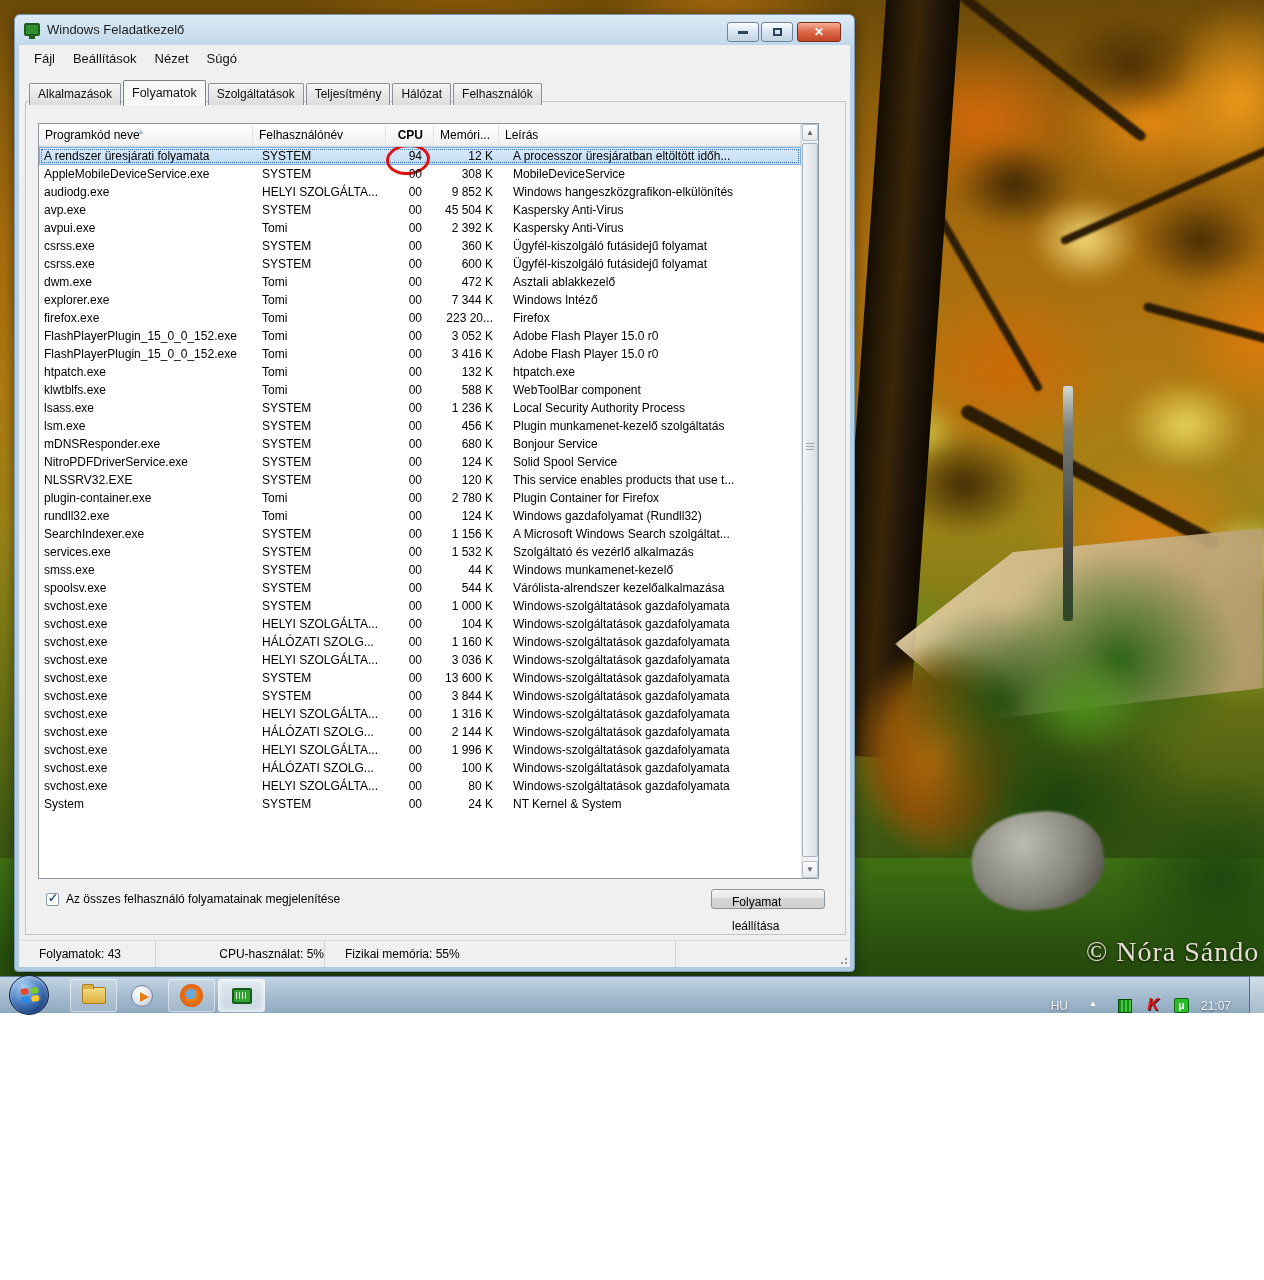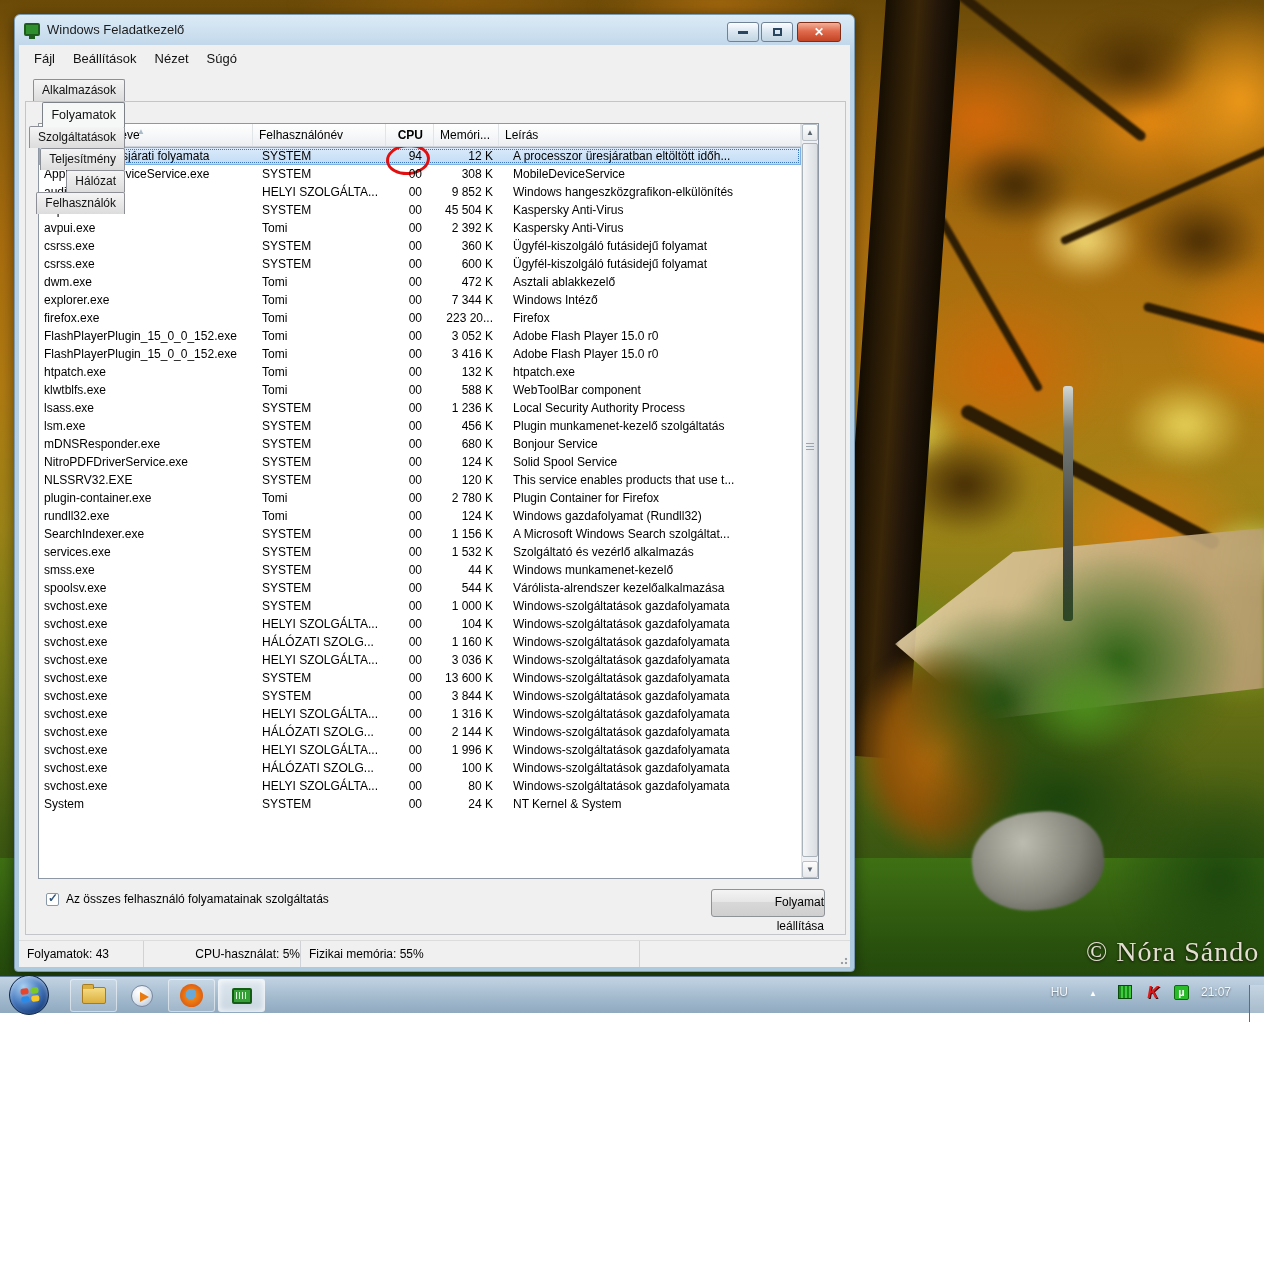--- a/index.html
+++ b/index.html
@@ -48,21 +48,21 @@
   .btn-close { right:13px; width:44px; background:linear-gradient(180deg,#f3b09a,#e06b4d 45%,#c44325);
     border-color:#7e2d17; color:#fff; font-weight:bold; font-size:12px; }
   .glyph-bar { display:inline-block; width:10px; height:3px; background:#29465e; margin-bottom:2px; }
   .glyph-box { display:inline-block; width:9px; height:8px; border:2px solid #29465e; }
 
   .client { position:absolute; left:4px; right:4px; top:30px; bottom:4px; background:#f0f0f0; }
 
   .menubar { position:absolute; left:6px; top:2px; height:24px; display:flex; }
   .menu-item { padding:0 9px; line-height:24px; font-size:13px; color:#111; }
 
-  .tabstrip { position:absolute; left:10px; top:34px; height:26px; display:flex; align-items:flex-end; z-index:2;flex-direction:column; }
+  .tabstrip { position:absolute; left:10px; top:34px; height:26px; display:flex; align-items:flex-end; z-index:2; }
   .tab { height:22px; line-height:21px; padding:0 8px; font-size:12px; color:#111;
     background:linear-gradient(180deg,#f5f5f5,#dcdcdc); border:1px solid #8c8f96; border-bottom:none;
     border-radius:2px 2px 0 0; margin-right:2px; }
   .tab.active { height:26px; line-height:24px; background:#f6f8f8; position:relative; top:1px;
     border-color:#7d8289; font-size:12.5px; }
 
   .tabpage { position:absolute; left:6px; top:56px; width:821px; height:834px;
     border:1px solid #c2c6ca; background:#f0f0f0; }
 
   
@@ -96,27 +96,27 @@
     background:linear-gradient(90deg,#f4f5f6,#e6e9ec 50%,#dadee2); border:1px solid #aab2ba; border-radius:2px; }
   .sb-grip { position:absolute; left:3px; top:42%; width:8px; height:9px;
     background:repeating-linear-gradient(180deg,#9aa4ae 0 1px,transparent 1px 3px); }
 
   
   .cb-row { position:absolute; left:27px; top:847px; display:flex; align-items:center; }
   .checkbox { width:13px; height:13px; background:#fff; border:1px solid #8a99a8; border-radius:2px;
     position:relative; margin-right:7px; }
   .checkbox::after { content:"✓"; position:absolute; left:1px; top:-3px; font-size:12px; font-weight:bold; color:#31567d; }
   .cb-label { font-size:12px; color:#000; }
-  .end-btn { position:absolute; left:692px; top:844px; width:114px; height:28px;
+  .end-btn { position:absolute; left:692px; top:844px; width:114px; height:20px;
     background:linear-gradient(180deg,#f4f4f4,#e6e6e6 45%,#d8d8d8 46%,#cfcfcf);
-    border:1px solid #8e9398; border-radius:3px; text-align:right; line-height:24px; font-size:12px; color:#000;padding-left:20px; }
+    border:1px solid #8e9398; border-radius:3px; text-align:left; line-height:24px; font-size:12px; color:#000;padding-left:20px; }
 
   .statusbar { position:absolute; left:0; right:0; bottom:0; height:27px; background:#f0f0f0;
     border-top:1px solid #dcdcdc; display:flex; font-size:12px; color:#000; }
-  .sb-panel { line-height:26px; padding-left:8px; border-right:1px solid #cfd2d6; }
+  .sb-panel { line-height:26px; padding-left:8px; border-right:1px solid #cfd2d6;margin-left:12px; }
   .sp1 { width:125px; } .sp2 { width:157px;text-align:right; } .sp3 { width:339px; } .sp4 { flex:1; border-right:none; position:relative; }
   .sizegrip { position:absolute; right:2px; bottom:2px; width:10px; height:10px;
     background:
       radial-gradient(circle at 8px 8px,#9aa0a6 1.2px,transparent 1.6px),
       radial-gradient(circle at 8px 4px,#9aa0a6 1.2px,transparent 1.6px),
       radial-gradient(circle at 4px 8px,#9aa0a6 1.2px,transparent 1.6px); }
 
   
   .taskbar { position:absolute; left:0; top:976px; width:1264px; height:37px;
     background:linear-gradient(180deg,#c3d4e3,#a9bfd2 45%,#8fa9bf); border-top:1px solid #5d7991; }
@@ -141,21 +141,21 @@
     background:radial-gradient(circle at 35% 30%,#ffffff,#dfe6ee 55%,#a8b8cc); border:1px solid #7888a0; }
   .tb-icon.media-player-icon::after { content:""; position:absolute; left:8px; top:6px;
     border-left:9px solid #e87a10; border-top:5px solid transparent; border-bottom:5px solid transparent; }
   .tb-icon.firefox-icon { width:23px; height:23px; border-radius:50%;
     background:radial-gradient(circle at 48% 44%,#6aa8d8 0 29%,transparent 31%),
       radial-gradient(circle at 50% 50%,#f89a1a,#e06010 70%,#b84808); }
   .tb-icon.task-manager-icon { width:20px; height:16px; border-radius:2px; background:#35a035; border:2px solid #155c15; }
   .tb-icon.task-manager-icon::after { content:""; position:absolute; left:2px; top:2px; width:11px; height:7px;
     background:repeating-linear-gradient(90deg,#d8f8d8 0 1px,transparent 1px 3px); }
 
-  .tray { position:absolute; right:0; top:8px; height:100%; display:flex; align-items:flex-start; }
+  .tray { position:absolute; right:0; top:0; height:100%; display:flex; align-items:flex-end; }
   .tray-text { color:#f4f8fc; font-size:12px; text-shadow:0 1px 2px rgba(0,0,0,.5); }
   .lang { margin-right:14px; }
   .chevron { width:22px; height:18px; text-align:center; line-height:17px; font-size:8px; color:#fff;
     border-radius:2px; margin-right:14px; }
   .tray-ico { margin-right:12px; position:relative; }
   .tray-ico.green-bars-icon { width:14px; height:14px; border:1px solid #0a4a0a;
     background:repeating-linear-gradient(90deg,#1a8a1a 0 2px,#3ecc3e 2px 4px); }
   .tray-ico.kaspersky-icon { width:18px; height:16px; font-size:16px; font-weight:bold; color:#e01818;
     line-height:16px; text-align:center; text-shadow:1px 1px 0 #401010; font-style:italic; }
   .tray-ico.utorrent-icon { width:15px; height:15px; background:#2abb2a; border:1px solid #0e6a0e; border-radius:2px;
@@ -554,21 +554,21 @@
           <div class="sb-btn sb-up">▲</div>
           <div class="sb-thumb">
               <div class="sb-grip"></div>
             </div>
           <div class="sb-btn sb-down">▼</div>
         </div>
       </div>
 
       <div class="cb-row">
         <div class="checkbox"></div>
-        <div class="cb-label">Az összes felhasználó folyamatainak szolgáltatás</div>
+        <div class="cb-label">Az összes felhasználó folyamatainak megjelenítése</div>
       </div>
       <div class="end-btn">Folyamat leállítása</div>
 
       <div class="statusbar">
         <div class="sb-panel sp1">Folyamatok: 43</div>
         <div class="sb-panel sp2">CPU-használat: 5%</div>
         <div class="sb-panel sp3">Fizikai memória: 55%</div>
         <div class="sb-panel sp4">
             <div class="sizegrip"></div>
           </div>

